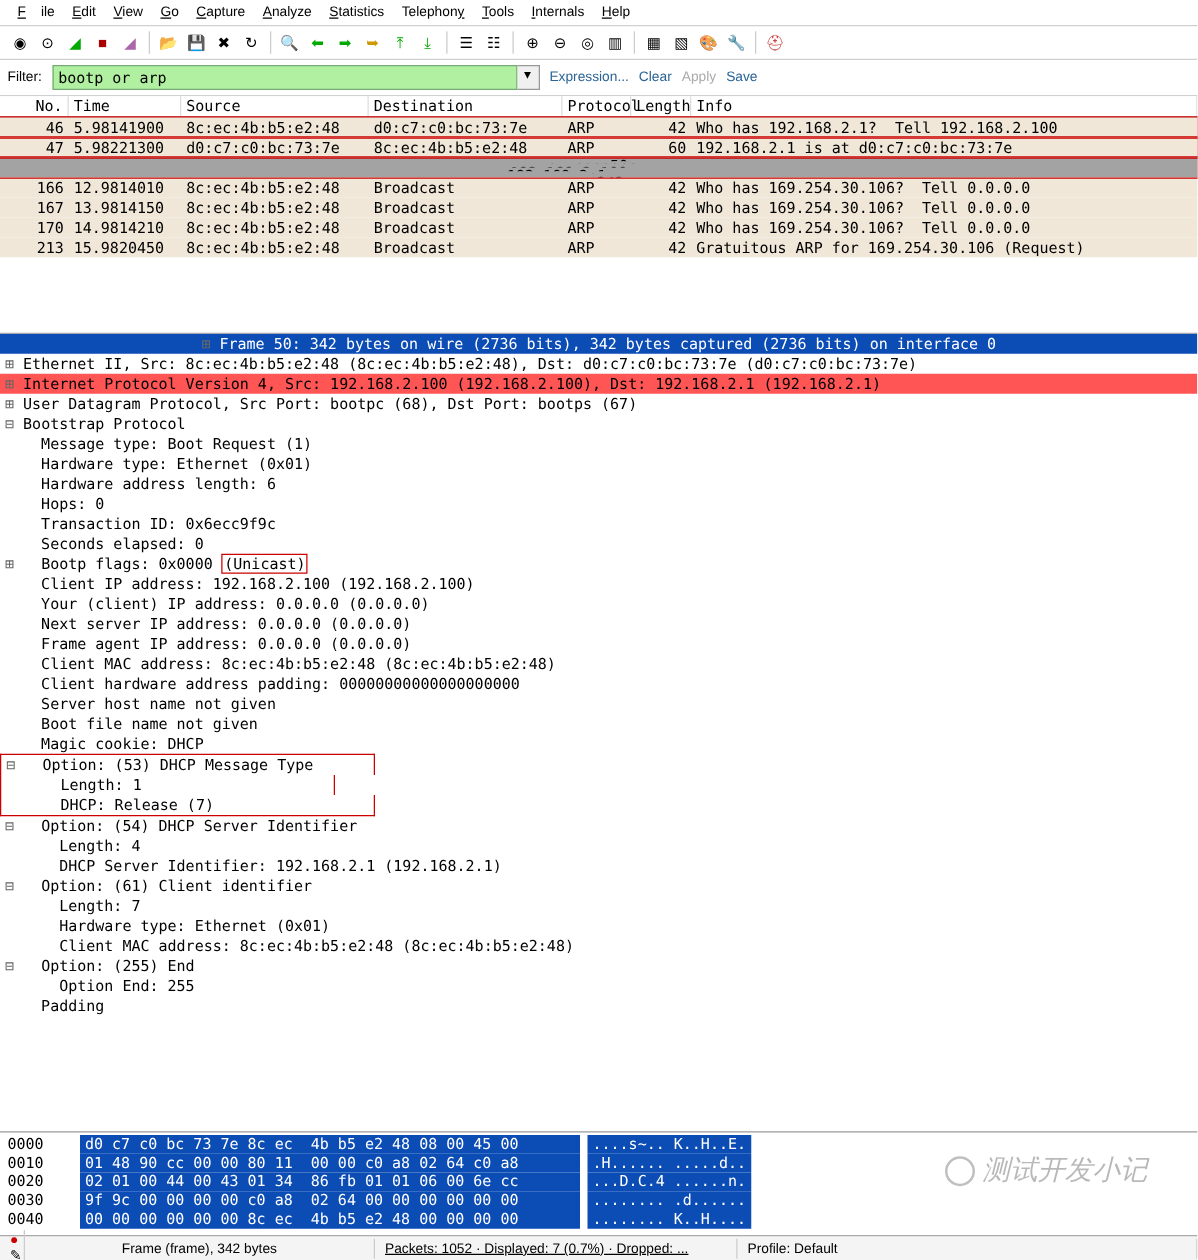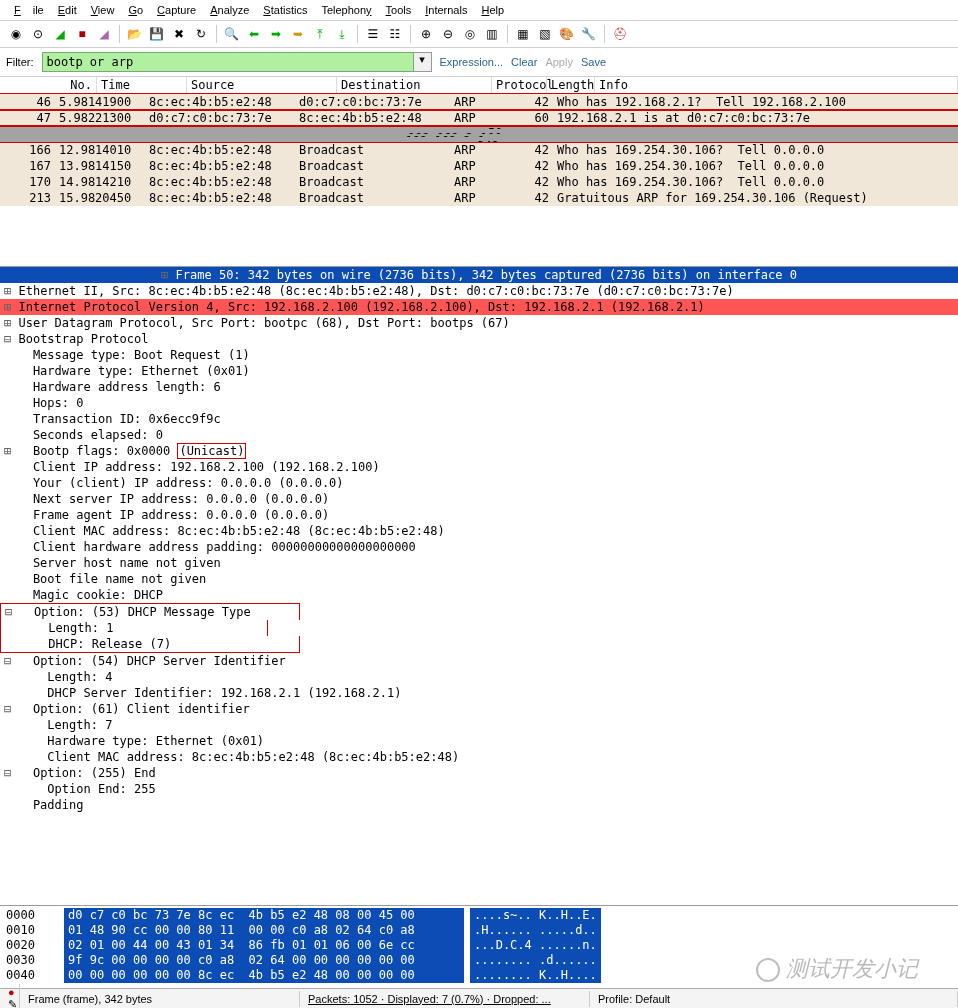--- a/index.html
+++ b/index.html
@@ -10,42 +10,42 @@
 .toolbar { display:flex; gap:2px; padding:3px 6px; border-bottom:1px solid #d0d0d0; align-items:center; }
 .tbtn { width:20px; height:20px; display:flex; align-items:center; justify-content:center; font-size:12px; cursor:pointer; border:1px solid transparent; }
 .tsep { width:1px; height:18px; background:#ccc; margin:0 3px; }
 .filterbar { display:flex; gap:8px; padding:4px 6px; align-items:center; border-bottom:1px solid #d0d0d0; }
 .filterbox { flex:0 0 390px; display:flex; }
 .filterbox input { flex:1; background:#b0f0a0; border:1px solid #7a7; padding:2px 4px; font-family:monospace; font-size:12px; }
 .filterbox .dd { width:18px; border:1px solid #999; border-left:none; background:#f0f0f0; text-align:center; cursor:pointer; }
 .flink { color:#2a6496; cursor:pointer; }
 .flink.disabled { color:#aaa; }
 .packets { border-bottom:1px solid #999; font-family:Consolas,monospace; font-size:12px; }
-.phdr { display:flex; border-bottom:1px solid #bbb; background:#fff;margin-left:42px; }
+.phdr { display:flex; border-bottom:1px solid #bbb; background:#fff; }
 .phdr div { padding:1px 4px; border-right:1px solid #ddd; }
 .prow { display:flex; background:#f0e7d8; height:16px; align-items:center; white-space:pre; }
 .prow.sel { background:#a3a3a3;flex-direction:column; }
 .prow div { padding:0 4px; overflow:hidden; }
 .c-no{width:55px;text-align:right;} .c-time{width:90px;} .c-src{width:150px;} .c-dst{width:155px;} .c-proto{width:55px;} .c-len{width:48px;text-align:right;} .c-info{flex:1;}
 .redbox { border:1px solid #c00; padding:0 1px; }
 .redout { outline:1px solid #c00; }
 .details { flex:1; overflow:auto; border-bottom:1px solid #999; font-family:Consolas,monospace; font-size:12px; line-height:16px; padding:0; }
 .details .line { padding:0 4px; white-space:pre; }
 .details .plus::before { content:"⊞ "; color:#666; }
 .details .minus::before { content:"⊟ "; color:#666; }
 .details .blueline { background:#0b4cb5; color:#fff;text-align:center; }
 .details .redline { background:#f55; color:#000; }
 .hex { font-family:Consolas,monospace; font-size:12px; line-height:15px; padding:2px 0; white-space:pre; height:82px; }
 .hex .hline { display:flex; }
 .hex .off { width:64px; padding-left:6px; }
 .hex .bytes { color:#fff; background:#0b4cb5; padding:0 4px; width:400px; }
 .hex .ascii { color:#fff; background:#0b4cb5; padding:0 4px; margin-left:6px;}
 .statusbar { display:flex; border-top:1px solid #aaa; background:#f4f4f4; font-size:11px; height:20px; align-items:center; }
 .statusbar .cell { padding:2px 8px; border-right:1px solid #ccc; }
-.watermark { position:absolute; right:40px; bottom:24px; font-size:22px; color:rgba(0,0,0,0.28); font-style:italic; font-family:"SimHei",sans-serif; pointer-events:none; }
+.watermark { position:absolute; right:40px; bottom:57px; font-size:22px; color:rgba(0,0,0,0.28); font-style:italic; font-family:"SimHei",sans-serif; pointer-events:none; }
 .wmicon { display:inline-block; width:24px; height:24px; border:2px solid rgba(0,0,0,0.25); border-radius:50%; vertical-align:middle; margin-right:6px; }
 </style>
 </head>
 <body>
 
 <div class="menubar">
   <span><u>F</u><span></span>ile</span>
   <span><u>E</u>dit</span>
   <span><u>V</u>iew</span>
   <span><u>G</u>o</span>
@@ -164,20 +164,20 @@
     <div class="line ">    Padding</div>
   </div>
 
 <div class="hex" id="hex-pane"><div class="hline"><span class="off">0000</span><span class="bytes">d0 c7 c0 bc 73 7e 8c ec  4b b5 e2 48 08 00 45 00</span><span class="ascii">....s~.. K..H..E.</span></div><div class="hline"><span class="off">0010</span><span class="bytes">01 48 90 cc 00 00 80 11  00 00 c0 a8 02 64 c0 a8</span><span class="ascii">.H...... .....d..</span></div><div class="hline"><span class="off">0020</span><span class="bytes">02 01 00 44 00 43 01 34  86 fb 01 01 06 00 6e cc</span><span class="ascii">...D.C.4 ......n.</span></div><div class="hline"><span class="off">0030</span><span class="bytes">9f 9c 00 00 00 00 c0 a8  02 64 00 00 00 00 00 00</span><span class="ascii">........ .d......</span></div><div class="hline"><span class="off">0040</span><span class="bytes">00 00 00 00 00 00 8c ec  4b b5 e2 48 00 00 00 00</span><span class="ascii">........ K..H....</span></div></div>
 
 <div class="statusbar">
   <div class="cell" style="width:20px;text-align:center;">
     <span style="color:#c00;">●</span>
     <span>✎</span>
   </div>
-  <div class="cell" style="flex:0 0 280px;">Frame (frame), 342 bytes</div>
+  <div class="cell" style="flex:0 0 280px;text-align:center;">Frame (frame), 342 bytes</div>
   <div class="cell" style="flex:0 0 290px;text-decoration:underline;">Packets: 1052 · Displayed: 7 (0.7%) · Dropped: ...</div>
   <div class="cell" style="flex:1;">Profile: Default</div>
 </div>
 
 <div class="watermark">
   <span class="wmicon"></span><span>测试开发小记</span>
 </div>
 
 </body></html>

